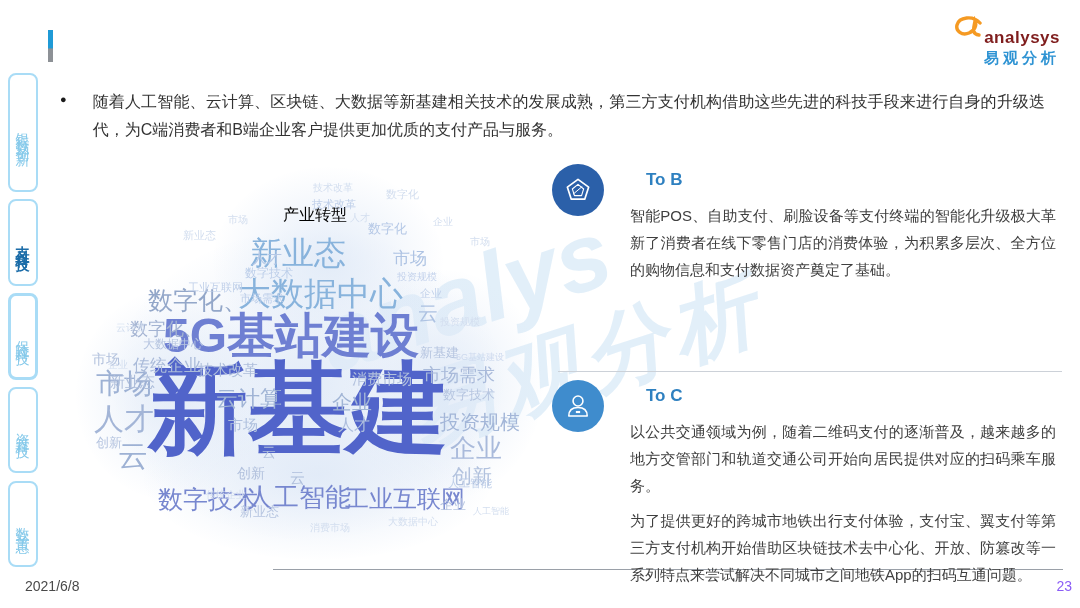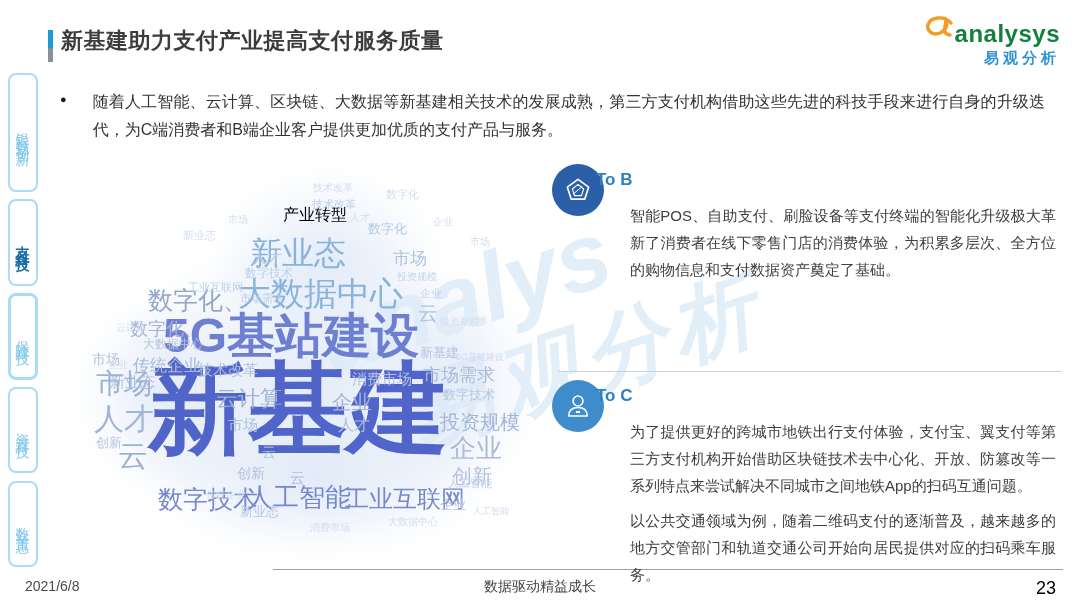--- a/index.html
+++ b/index.html
@@ -5,21 +5,21 @@
   html,body{margin:0;padding:0;}
   body{font-family:"Liberation Sans","DejaVu Sans",sans-serif;background:#e9e9e9;}
   .stage{position:relative;width:1080px;height:608px;background:#ffffff;overflow:hidden;margin:0 auto;}
 
   
   .title-bar{position:absolute;left:48px;top:30px;width:5px;height:32px;
     background:linear-gradient(#1f9ad6 0%,#1f9ad6 55%,#8d9196 60%,#8d9196 100%);}
   .page-title{position:absolute;left:61px;top:26px;font-size:22px;font-weight:bold;color:#3c3c3c;letter-spacing:0.5px;}
   .logo{position:absolute;right:20px;top:16px;width:150px;text-align:right;}
   .logo-row{display:flex;align-items:flex-end;justify-content:flex-end;}
-  .logo-brand{color:#15803d;font-size:24px;font-weight:bold;letter-spacing:0.5px;line-height:1;}
+  .logo-brand{color:#7f1d1d;font-size:17px;font-weight:bold;letter-spacing:0.5px;line-height:1;}
   .logo-cn{color:#2e93d3;font-size:15px;font-weight:bold;letter-spacing:4px;margin-top:3px;}
 
   
   .tab{position:absolute;left:8px;width:30px;border:2px solid #a9dcf6;border-radius:8px;
     background:#fff;display:flex;align-items:center;justify-content:center;box-sizing:border-box;}
   .tab span{writing-mode:vertical-rl;text-orientation:upright;font-size:14px;letter-spacing:4px;color:#85c9ea;}
   .tab.active span{color:#1b6ca8;font-weight:bold;}
   .tab.thick{border-width:3px;}
 
   
@@ -41,43 +41,42 @@
   .b3{left:-12px;top:115px;width:190px;height:210px;background:radial-gradient(ellipse at center,rgba(223,233,247,0.8) 0%,rgba(223,233,247,0) 72%);}
   .b4{left:255px;top:95px;width:200px;height:230px;background:radial-gradient(ellipse at center,rgba(223,233,247,0.8) 0%,rgba(223,233,247,0) 72%);}
   .b5{left:55px;top:215px;width:350px;height:170px;background:radial-gradient(ellipse at center,rgba(223,233,247,0.85) 0%,rgba(223,233,247,0) 72%);}
   .wc-word{position:absolute;white-space:nowrap;line-height:1;font-family:"Liberation Sans","DejaVu Sans",sans-serif;}
 
   
   .section-icon{position:absolute;left:552px;width:52px;height:52px;border-radius:50%;
     display:flex;align-items:center;justify-content:center;z-index:2;}
   .icon-tob{top:164px;background:#2b60a9;}
   .icon-toc{top:380px;background:#3f8ccd;}
-  .section-heading{position:absolute;left:596px;font-size:17px;font-weight:bold;color:#2e80c0;z-index:2;}
+  .section-heading{position:absolute;left:646px;font-size:17px;font-weight:bold;color:#2e80c0;z-index:2;}
   .h-tob{top:170px;}
   .h-toc{top:386px;}
   .section-body{position:absolute;left:622px;width:442px;font-size:15px;line-height:1.8;
     color:#3f3f3f;text-align:justify;z-index:2;}
   .body-tob{top:194px;}
   .body-toc{top:410px;}
   .section-body p{margin:8px;}
   .divider{position:absolute;left:558px;top:371px;width:504px;height:1px;background:#ccd1d8;z-index:2;}
 
   
   .footer-line{position:absolute;left:273px;top:569px;width:790px;height:1px;background:#9aa0a8;}
   .footer-date{position:absolute;left:25px;top:578px;font-size:14px;color:#4a4a4a;}
   .footer-slogan{position:absolute;left:0;right:0;top:578px;text-align:center;font-size:14px;color:#454545;font-weight:500;}
-  .footer-page{position:absolute;right:24px;top:578px;font-size:18px;color:#000000;}
+  .footer-page{position:absolute;right:8px;top:578px;font-size:14px;color:#8b5cf6;}
 </style>
 </head>
 <body>
 
 <div class="stage">
 
   <div class="title-bar"></div>
-  <div class="page-title">新基建助力支付产业提高支付服务质量</div>
 
   <div class="logo">
     <div class="logo-row">
       <span style="margin-right:1px;">
         <svg width="30" height="26" viewBox="0 0 30 26">
           <path d="M27 7 C20 -1, 6 1, 4 9 C2.5 15, 9 20, 16 17 C22 14.5, 24 9, 22 5 C21 11, 18 18, 26 19" fill="none" stroke="#f59a23" stroke-width="3.4" stroke-linecap="round"></path>
         </svg>
       </span>
       <span class="logo-brand">analysys</span>
     </div>
@@ -195,22 +194,21 @@
 
   <div class="section-icon icon-toc">
     <svg width="34" height="34" viewBox="0 0 48 48">
       <circle cx="24" cy="17" r="7" fill="none" stroke="#ffffff" stroke-width="2.2"></circle>
       <path d="M11 38 C11 28, 17 26, 24 26 C31 26, 37 28, 37 38 Z" fill="none" stroke="#ffffff" stroke-width="2.2" stroke-linejoin="round"></path>
       <rect x="21" y="31" width="6" height="3" fill="#ffffff"></rect>
     </svg>
   </div>
   <div class="section-heading h-toc">To C</div>
   <div class="section-body body-toc">
+    <p>以公共交通领域为例，随着二维码支付的逐渐普及，越来越多的地方交管部门和轨道交通公司开始向居民提供对应的扫码乘车服务。</p>
     <p>为了提供更好的跨城市地铁出行支付体验，支付宝、翼支付等第三方支付机构开始借助区块链技术去中心化、开放、防篡改等一系列特点来尝试解决不同城市之间地铁App的扫码互通问题。</p>
-    <p>以公共交通领域为例，随着二维码支付的逐渐普及，越来越多的地方交管部门和轨道交通公司开始向居民提供对应的扫码乘车服务。</p>
   </div>
 
   <div class="footer-line"></div>
   <div class="footer-date">2021/6/8</div>
-  <div class="footer-slogan">数据驱动精益成长</div>
   <div class="footer-page">23</div>
 
 </div>
 
 </body></html>

